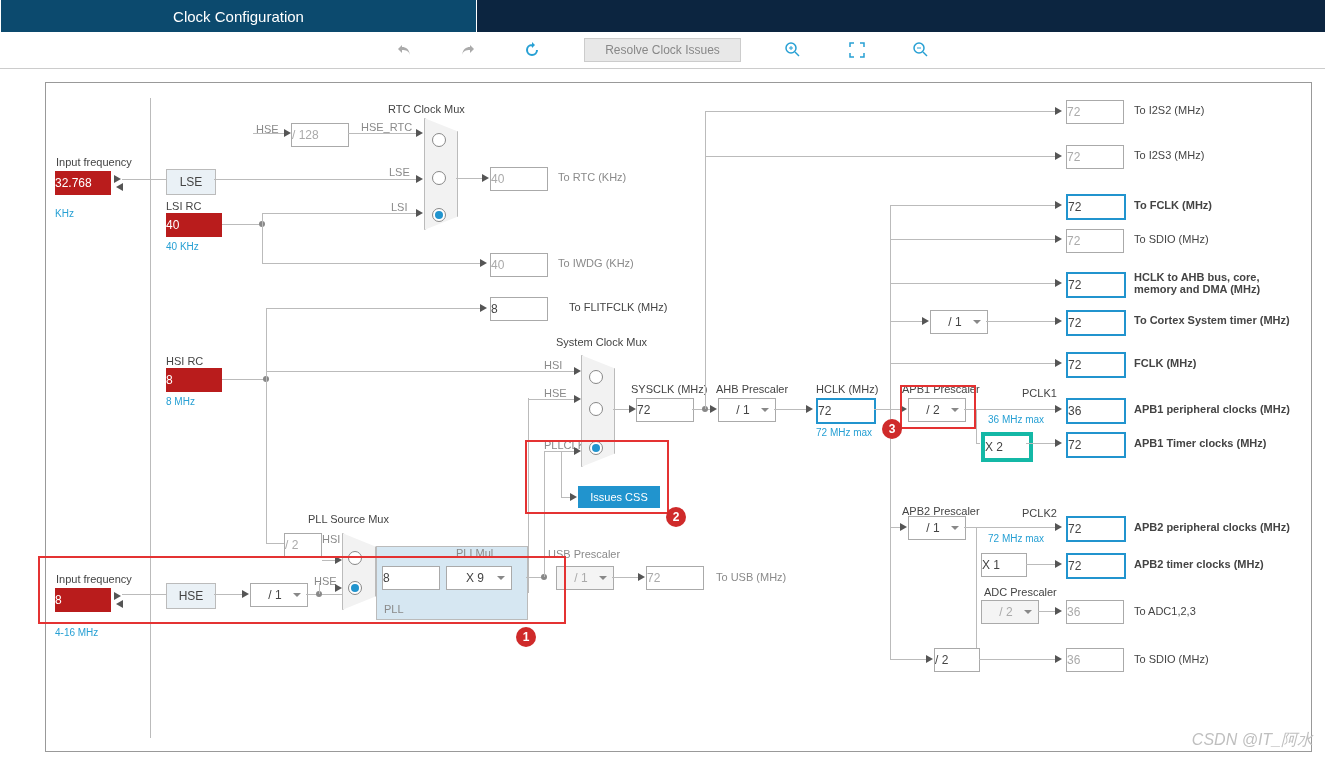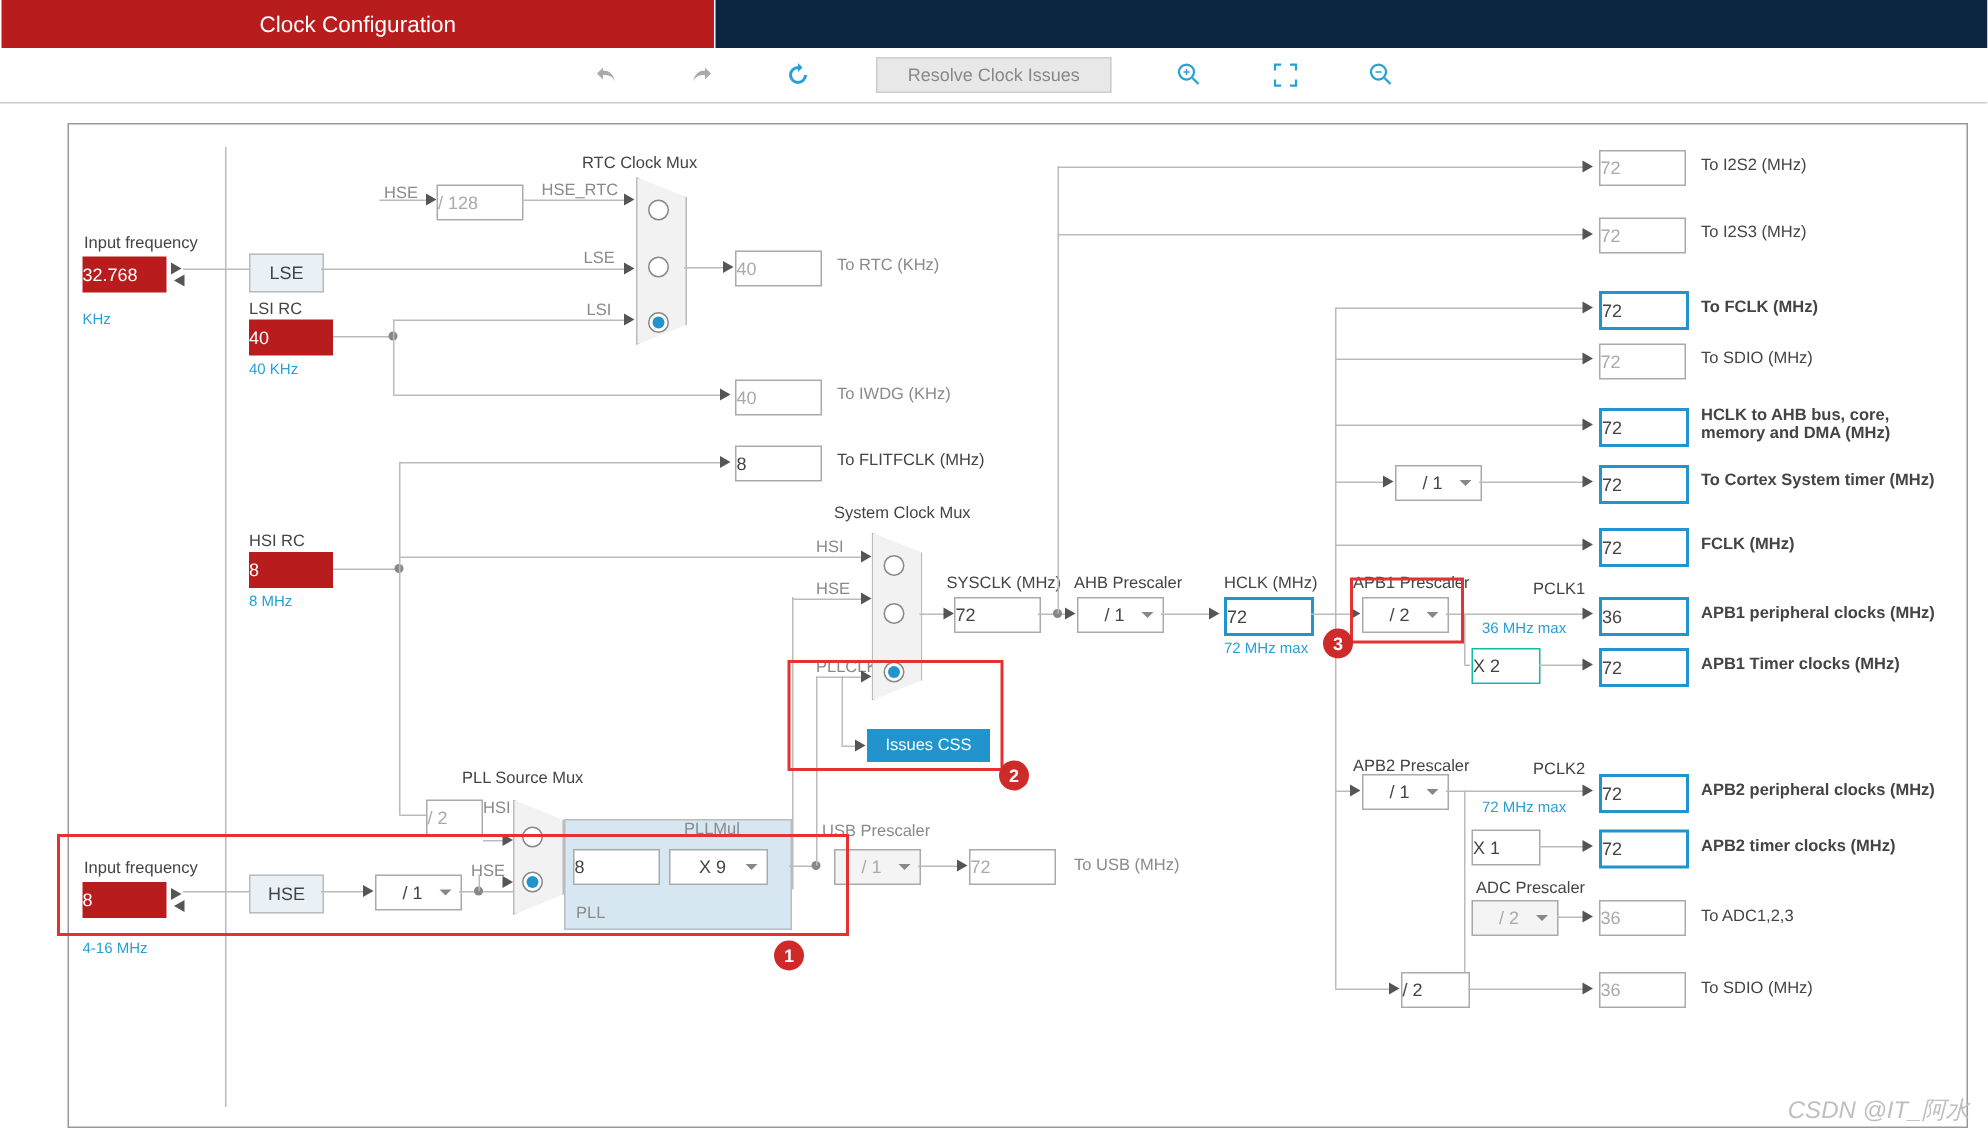--- a/index.html
+++ b/index.html
@@ -1,19 +1,19 @@
 <!DOCTYPE html>
 <html><head>
 <meta charset="utf-8">
 <style>
   html,body{margin:0;padding:0;font-family:"Segoe UI",Arial,sans-serif;font-size:12px;color:#444;background:#fff;width:1325px;height:757px;overflow:hidden}
   .tabs{display:flex;height:32px;position:relative}
   .tab{display:flex;align-items:center;justify-content:center;color:#fff;font-size:15px;border-left:1px solid #fff}
   .tab.partial{background:#0c2540;width:205px;justify-content:flex-end;padding-right:110px;box-sizing:border-box}
-  .tab.active{background:#b91c1c;width:475px}
+  .tab.active{background:#0c4a6e;width:475px}
   .tab.pm{background:#0c2540;width:480px}
   .tab.tools{background:#0c2540;flex:1}
   .toolbar{height:36px;border-bottom:1px solid #ccc;display:flex;align-items:center;justify-content:center;gap:40px;position:relative}
   .tbtn{color:#888;display:flex;align-items:center;justify-content:center;width:24px;height:24px;cursor:pointer}
   .tbtn svg{width:16px;height:16px}
   .resolve{background:#e8e8e8;border:1px solid #ccc;color:#888;padding:4px 20px;font-size:12px}
   .canvas{position:relative;margin:13px 0 0 45px;width:1265px;height:668px;border:1px solid #999;background:#fff}
   
   .val{position:absolute;width:56px;height:22px;line-height:22px;text-align:left;font-size:12px;background:#fff}
   .val.blue{border:2px solid #2194ce;color:#444}
@@ -144,21 +144,21 @@
   <div class="lbl" style="left:120px;top:272px">HSI RC</div>
   <div class="val filled" style="left:120px;top:285px">8</div>
   <div class="sub" style="left:120px;top:313px">8 MHz</div>
   <div class="h" style="left:176px;top:296px;width:44px"></div>
   <div class="dot" style="left:217px;top:293px"></div>
   <div class="v" style="left:220px;top:225px;height:235px"></div>
   <div class="h" style="left:220px;top:225px;width:218px"></div>
   <div class="arw r" style="left:434px;top:221px"></div>
 
   <div class="val" style="left:444px;top:214px;border:1px solid #aaa">8</div>
-  <div class="lbl" style="left:512px;top:218px">To FLITFCLK (MHz)</div>
+  <div class="lbl" style="left:523px;top:218px">To FLITFCLK (MHz)</div>
 
   <div class="h" style="left:220px;top:288px;width:312px"></div>
   <div class="lbl grey" style="left:498px;top:276px">HSI</div>
   <div class="arw r" style="left:528px;top:284px"></div>
 
   <div class="v" style="left:482px;top:315px;height:195px"></div>
   <div class="h" style="left:482px;top:316px;width:50px"></div>
   <div class="lbl grey" style="left:498px;top:304px">HSE</div>
   <div class="arw r" style="left:528px;top:312px"></div>
 
@@ -296,21 +296,21 @@
       <span>/ 2</span>
     </div>
   <div class="h" style="left:918px;top:326px;width:94px"></div>
   <div class="v" style="left:930px;top:326px;height:34px"></div>
   <div class="arw r" style="left:1009px;top:322px"></div>
   <div class="lbl" style="left:976px;top:304px">PCLK1</div>
   <div class="sub" style="left:942px;top:331px">36 MHz max</div>
   <div class="val blue" style="left:1020px;top:315px">36</div>
   <div class="lbl" style="left:1088px;top:320px;font-weight:bold">APB1 peripheral clocks (MHz)</div>
   <div class="h" style="left:930px;top:360px;width:4px"></div>
-  <div class="val" style="left:935px;top:349px;border:1px solid #14b8a6;width:44px">X 2</div>
+  <div class="val" style="left:935px;top:349px;border:4px solid #14b8a6;width:44px">X 2</div>
   <div class="h" style="left:980px;top:360px;width:32px"></div>
     <div class="arw r" style="left:1009px;top:356px"></div>
   <div class="val blue" style="left:1020px;top:349px">72</div>
   <div class="lbl" style="left:1088px;top:354px;font-weight:bold">APB1 Timer clocks (MHz)</div>
 
   <div class="lbl" style="left:856px;top:422px">APB2 Prescaler</div>
   <div class="h" style="left:844px;top:444px;width:14px"></div>
     <div class="arw r" style="left:854px;top:440px"></div>
   <div class="sel-box" style="left:862px;top:433px">
       <span>/ 1</span>

